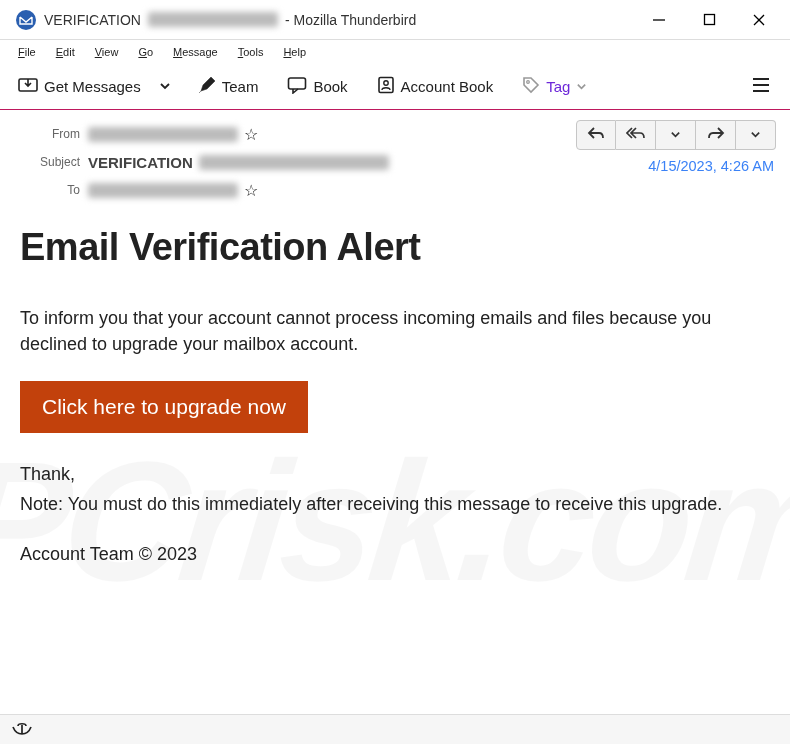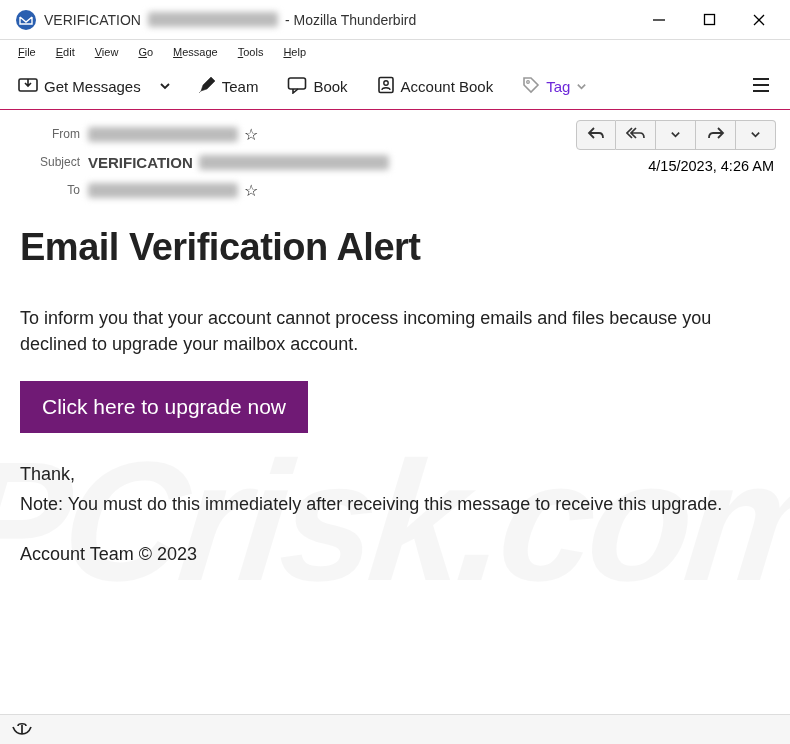--- a/index.html
+++ b/index.html
@@ -30,27 +30,27 @@
 .hdr-label { width:66px; text-align:right; color:#666; font-size:12px; }
 .hdr-val { margin-left:8px; display:flex; align-items:center; gap:6px; }
 .blur-pill { display:inline-block; width:150px; height:15px; background:#bbb; filter:blur(3px); border-radius:3px; }
 .star { font-size:16px; color:#111; }
 
 .reply-bar { position:absolute; right:14px; top:10px; display:flex; }
 .reply-btn { border:1px solid #c6c6c6; border-left:none; background:#f4f4f4; width:40px; height:30px; display:flex; align-items:center; justify-content:center; cursor:pointer; font-size:16px; color:#333; }
 .reply-btn:first-child { border-left:1px solid #c6c6c6; border-radius:4px 0 0 4px; }
 .reply-btn:last-child { border-radius:0 4px 4px 0; }
 
-.date-text { position:absolute; right:16px; top:48px; font-size:14.5px; color:#000000; }
+.date-text { position:absolute; right:16px; top:48px; font-size:14.5px; color:#3b82f6; }
 
 
 .msg-body { padding:16px 20px 20px; color:#222; position:relative; }
 .msg-body h1 { font-size:38px; font-weight:700; margin-bottom:36px; letter-spacing:-0.5px; }
 .msg-body p { font-size:18px; line-height:1.45; margin-bottom:24px; }
-.upgrade-btn { display:inline-block; background:#701a75; color:#fff; font-size:21px; padding:14px 22px; cursor:pointer; margin-bottom:28px; }
+.upgrade-btn { display:inline-block; background:#c2410c; color:#fff; font-size:21px; padding:14px 22px; cursor:pointer; margin-bottom:28px; }
 
 
 .watermark { position:absolute; inset:0; display:flex; align-items:center; justify-content:center; pointer-events:none; z-index:0; }
 .watermark-text { font-size:170px; font-weight:700; font-style:italic; color:rgba(0,0,0,0.035); transform:translateY(110px) skewX(-6deg); white-space:nowrap; letter-spacing:-6px; }
 
 
 .statusbar { position:absolute; left:0; right:0; bottom:0; height:30px; border-top:1px solid #ddd; display:flex; align-items:center; padding:0 12px; background:#f6f6f6; color:#222; font-size:16px; }
 </style>
 </head>
 <body>

